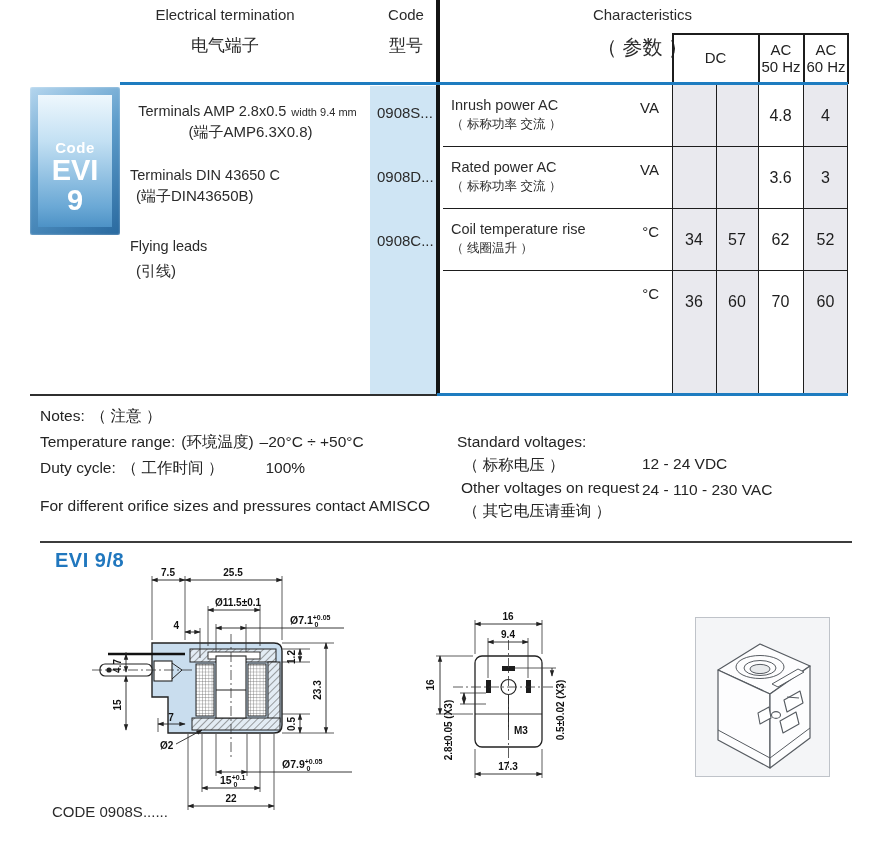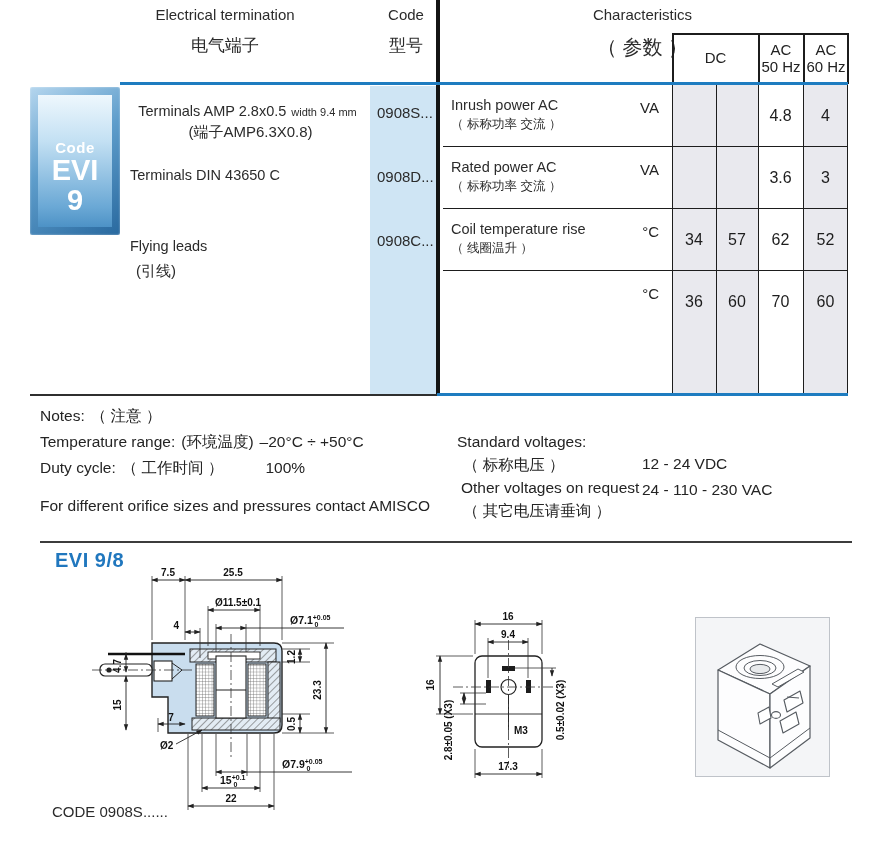--- a/index.html
+++ b/index.html
@@ -97,20 +97,21 @@
   </div>
 
   <div class="abs code-band" style="left:370px;top:86px;width:66px;height:308px;"></div>
 
   <div class="abs" style="left:130px;top:103px;width:235px;text-align:center;">
     <div class="term-en"><span>Terminals AMP 2.8x0.5</span><span class="term-note">width 9.4 mm</span></div>
     <div class="term-cn">(端子AMP6.3X0.8)</div>
   </div>
   <div class="abs" style="left:130px;top:167px;width:235px;">
     <div class="term-en"><span>Terminals DIN 43650 C</span><span class="term-note"></span></div>
+    <div class="term-cn">(端子DIN43650B)</div>
   </div>
   <div class="abs" style="left:130px;top:231px;width:235px;margin-top:7px;">
     <div class="term-en"><span>Flying leads</span><span class="term-note"></span></div>
     <div class="term-cn" style="margin-top:8px;">(引线)</div>
   </div>
 
   <div class="abs code-txt" style="left:377px;top:104px;">0908S...</div>
   <div class="abs code-txt" style="left:377px;top:168px;">0908D...</div>
   <div class="abs code-txt" style="left:377px;top:232px;">0908C...</div>
 

